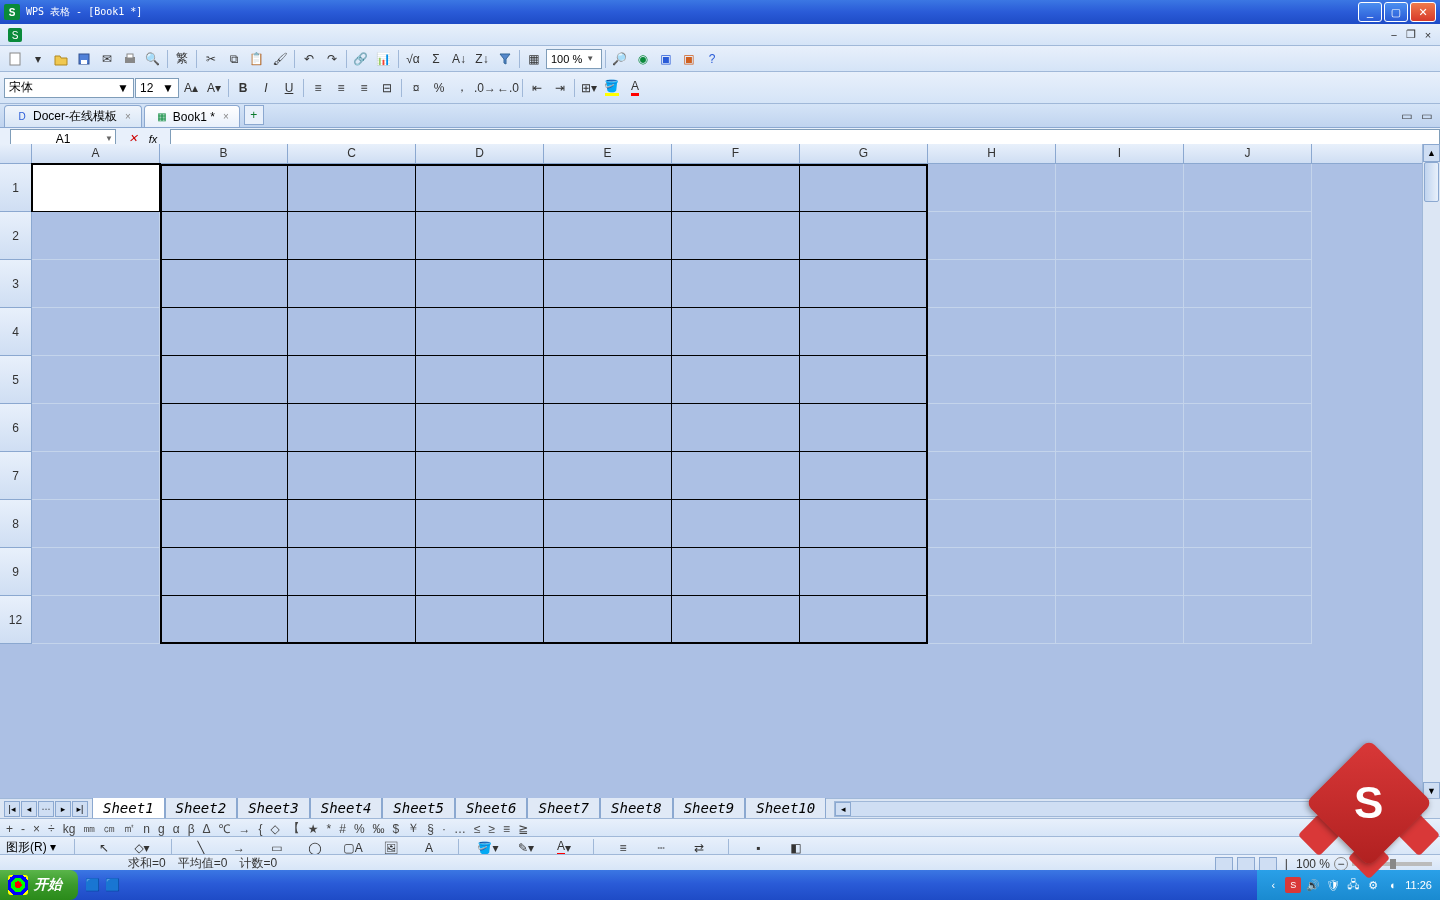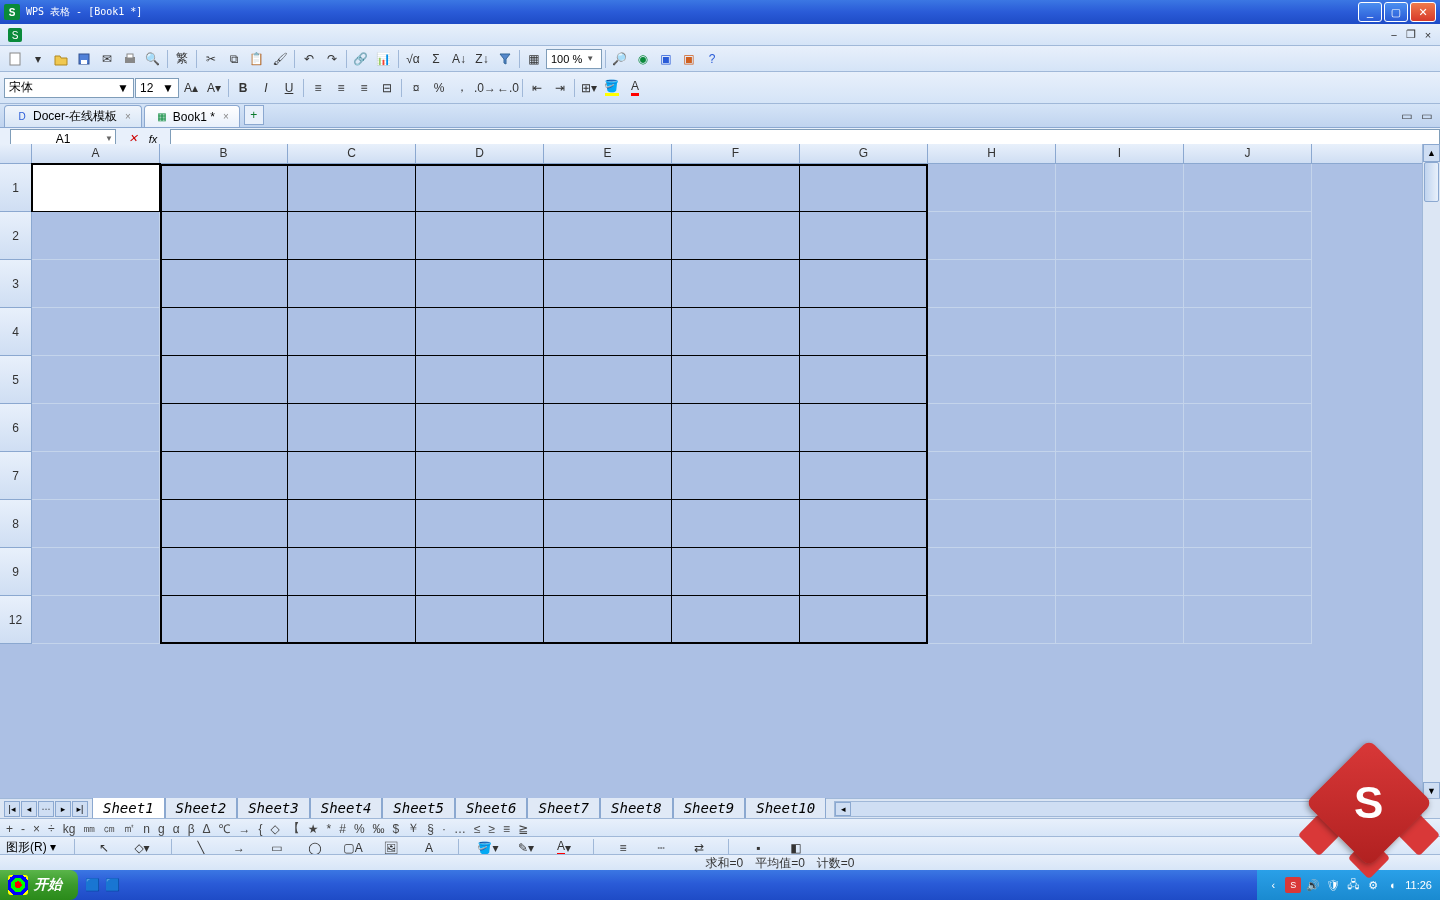--- a/index.html
+++ b/index.html
@@ -80,21 +80,21 @@
 .hscroll .arr.r { right:0; }
 
 
 .symbol-bar { position:absolute; bottom:62px; left:0; right:0; height:20px; background:linear-gradient(to bottom,#e8f0fb,#d5e4f7); display:flex; align-items:center; padding:0 6px; gap:8px; font-size:12px; border-top:1px solid #a0b8d8; font-family:Arial; color:#444; }
 .symbol-bar span { cursor:pointer; }
 
 
 .drawing-bar { position:absolute; bottom:42px; left:0; right:0; height:22px; background:linear-gradient(to bottom,#e8f0fb,#d5e4f7); display:flex; align-items:center; padding:0 6px; gap:16px; border-top:1px solid #a0b8d8; font-size:12px; }
 
 
-.status-bar { position:absolute; bottom:28px; left:0; right:0; height:18px; background:linear-gradient(to bottom,#e8f0fb,#d5e4f7); display:flex; align-items:center; padding:0 8px; font-size:12px; color:#333; border-top:1px solid #a0b8d8;flex-direction:column; }
+.status-bar { position:absolute; bottom:28px; left:0; right:0; height:18px; background:linear-gradient(to bottom,#e8f0fb,#d5e4f7); display:flex; align-items:center; padding:0 8px; font-size:12px; color:#333; border-top:1px solid #a0b8d8; }
 .status-bar .stats { margin-left:120px; display:flex; gap:12px; }
 .status-bar .zoom { margin-left:auto; display:flex; align-items:center; gap:4px; }
 .view-btn { width:18px; height:14px; border:1px solid #8ba8d0; background:#cfdef3; cursor:pointer; }
 
 
 .taskbar { position:absolute; bottom:0; left:0; right:0; height:30px; background:linear-gradient(to bottom,#3b77e3 0%,#2a5bd7 45%,#1e4bc6 100%); display:flex; align-items:center; }
 .start-btn { height:30px; padding:0 16px 0 8px; background:linear-gradient(to bottom,#5ab54a 0%,#3a9a2a 50%,#2a8a1a 100%); color:#fff; display:flex; align-items:center; gap:6px; font-size:14px; font-weight:bold; font-style:italic; cursor:pointer; border-radius:0 8px 8px 0; }
 .start-icon { width:20px; height:20px; background:radial-gradient(circle,#f00 0 25%,#0f0 25% 50%,#00f 50% 75%,#ff0 75% 100%); border-radius:3px; }
 .task-item { height:24px; margin:0 2px; padding:0 8px; background:linear-gradient(to bottom,#5890e8,#3a6fd0); border:1px solid #2a5bc0; border-radius:3px; display:flex; align-items:center; gap:4px; color:#fff; font-size:11px; cursor:pointer; max-width:160px; overflow:hidden; white-space:nowrap; }
 .task-item.active { background:linear-gradient(to bottom,#2a5bc0,#3a6fd0); }

